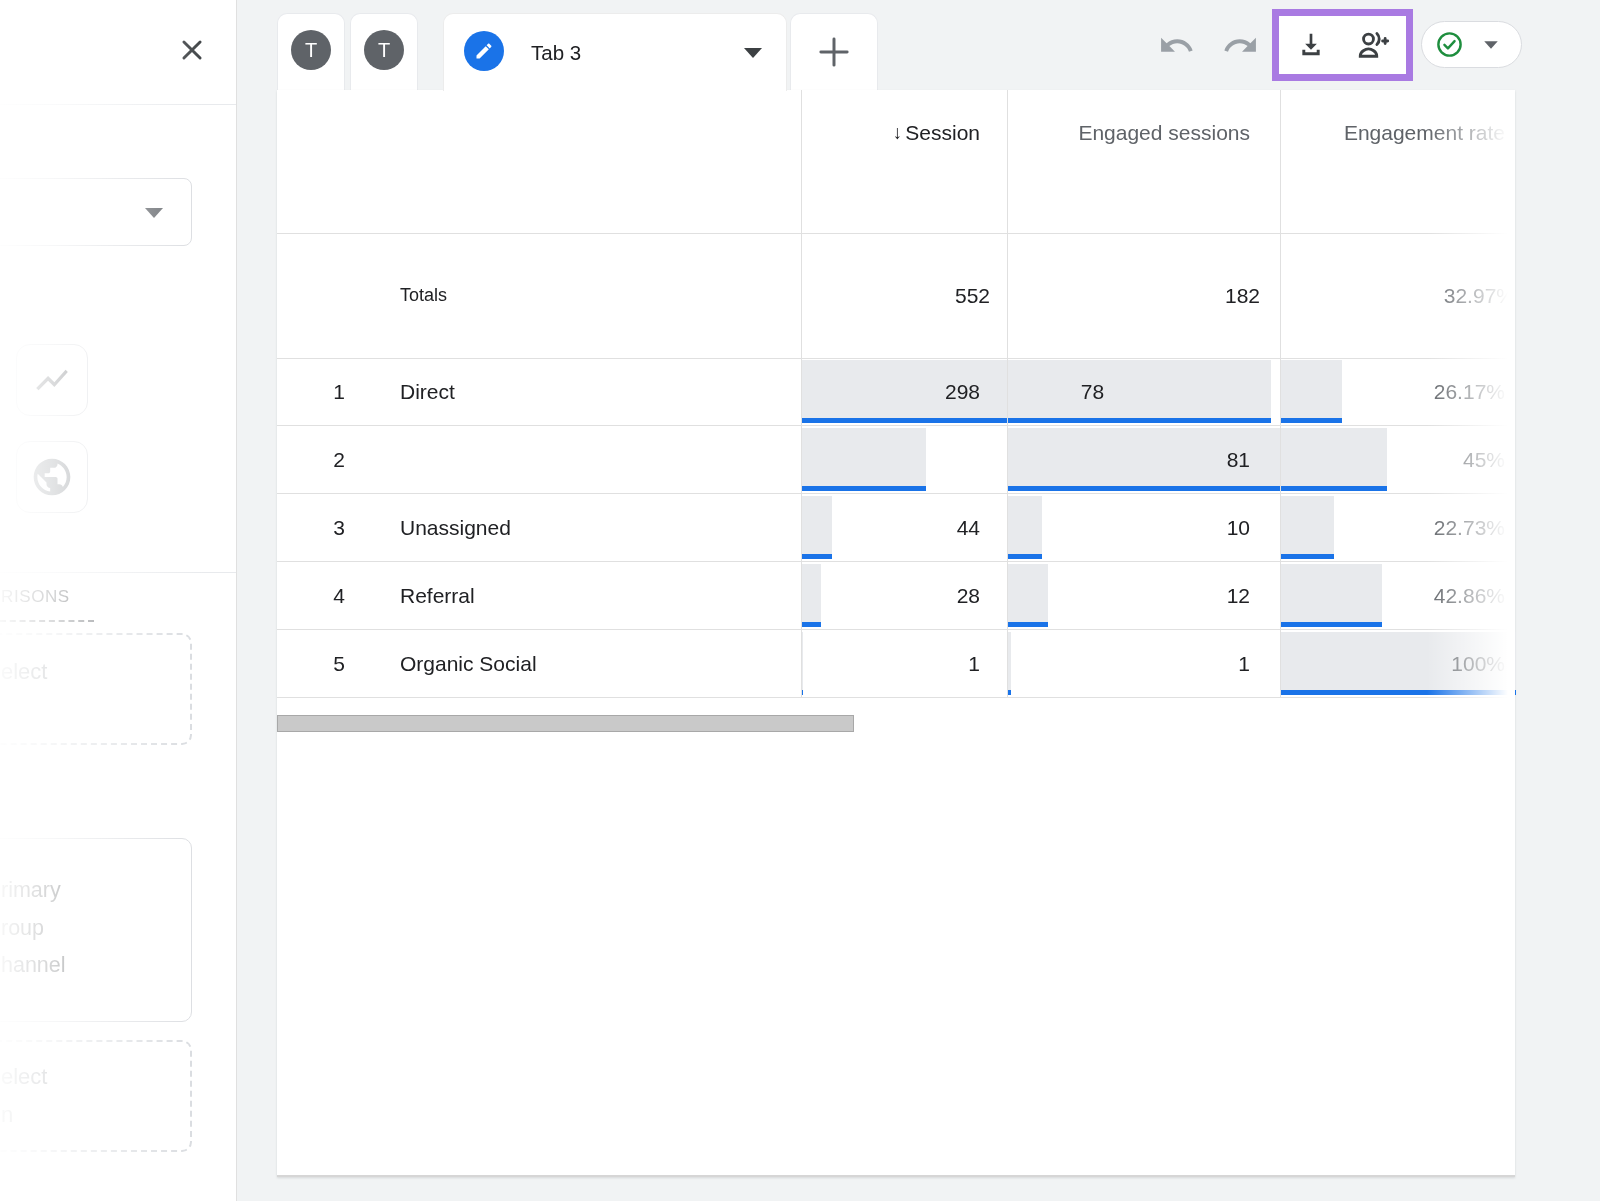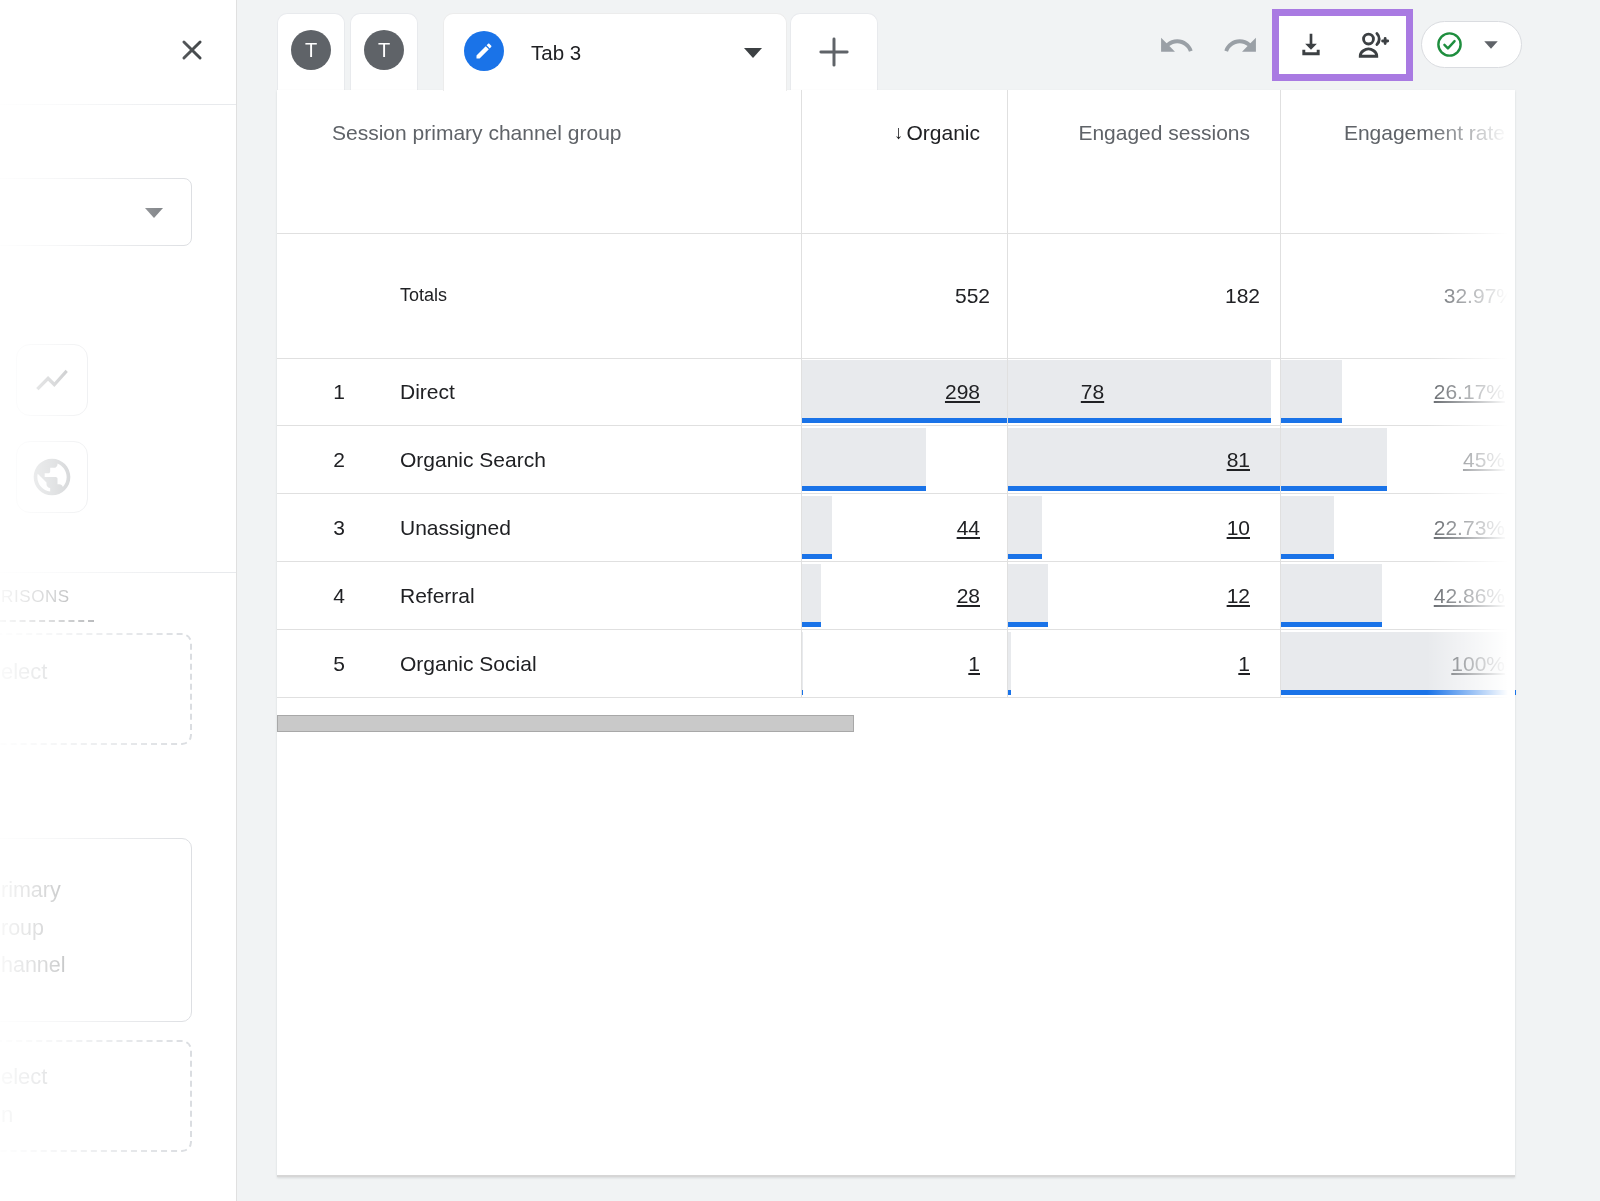--- a/index.html
+++ b/index.html
@@ -56,21 +56,21 @@
   .hline{position:absolute;left:0;right:0;height:1px;background:#e0e0e0;}
   .totals-row{position:absolute;left:0;top:143px;width:100%;height:125px;}
   .totals-label{position:absolute;left:123px;line-height:125px;font-size:18px;font-weight:500;}
   .tot-val{position:absolute;top:0;line-height:125px;font-size:21px;font-weight:500;text-align:right;padding-left:10px;}
   .rows{position:absolute;left:0;top:268px;width:100%;}
   .trow{position:relative;width:100%;height:68px;box-sizing:border-box;border-bottom:1px solid #e0e0e0;}
   .rank{position:absolute;left:38px;width:30px;text-align:right;line-height:67px;font-size:21px;}
   .chan{position:absolute;left:123px;line-height:67px;font-size:21px;}
   .cellbar{position:absolute;top:2px;height:58px;background:#e8eaed;}
   .cellbar-blue{position:absolute;top:60px;height:5px;background:#1a73e8;}
-  .cellval{position:absolute;top:0;line-height:67px;font-size:21px;text-align:right;z-index:2;text-decoration:underline;}
+  .cellval{position:absolute;top:0;line-height:67px;font-size:21px;text-align:right;z-index:2;}
   .rate-col{color:#5f6368;}
   .right-fade{position:absolute;left:1150px;top:0;width:88px;height:610px;z-index:6;pointer-events:none;
               background:linear-gradient(to right,rgba(255,255,255,0) 0%,#ffffff 92%);}
   .scroll-thumb{position:absolute;left:277px;top:715px;width:577px;height:17px;background:#c9c9c9;
                 border:1px solid #a8a8a8;box-sizing:border-box;cursor:pointer;}
   svg{display:block;}
 </style>
 </head>
 <body>
 
@@ -196,24 +196,23 @@
     </span>
     <span class="caret"></span>
   </div>
 
   <div class="card">
     <div class="vline" style="left:524px"></div>
     <div class="vline" style="left:730px"></div>
     <div class="vline" style="left:1003px"></div>
 
     <div class="th th-dim">
-      <div>Session primary channel group</div>
     </div>
     <div class="th th-num th-sessions" style="left:524px;width:179px">
-      <span class="sort-arrow">↓</span><span>Organic</span>
+      <span class="sort-arrow">↓</span><span>Session</span>
     </div>
     <div class="th th-num" style="left:730px;width:243px">Engaged sessions</div>
     <div class="th th-num" style="left:1003px;width:225px">Engagement rate</div>
     <div class="hline" style="top:143px"></div>
 
     <div class="totals-row">
       <span class="totals-label">Totals</span>
       <span class="tot-val" style="left:524px;width:179px">552</span>
       <span class="tot-val" style="left:730px;width:243px">182</span>
       <span class="tot-val rate-col" style="left:1003px;width:225px">32.97%</span>
@@ -229,21 +228,20 @@
           <div class="cellval " style="left: 524px; width: 179px;">298</div>
           <div class="cellbar" style="left: 731px; width: 262.889px;"></div>
           <div class="cellbar-blue" style="left: 731px; width: 262.889px;"></div>
           <div class="cellval " style="left: 694px; width: 243px; text-align: center;">78</div>
           <div class="cellbar" style="left: 1004px; width: 61.4995px;"></div>
           <div class="cellbar-blue" style="left: 1004px; width: 61.4995px;"></div>
           <div class="cellval rate-col" style="left: 1003px; width: 225px;">26.17%</div>
         </div>
         <div class="trow">
           <span class="rank">2</span>
-          <span class="chan">Organic Search</span>
           <div class="cellbar" style="left: 525px; width: 124.43px;"></div>
           <div class="cellbar-blue" style="left: 525px; width: 124.43px;"></div>
           <div class="cellbar" style="left: 731px; width: 273px;"></div>
           <div class="cellbar-blue" style="left: 731px; width: 273px;"></div>
           <div class="cellval " style="left: 730px; width: 243px;">81</div>
           <div class="cellbar" style="left: 1004px; width: 105.75px;"></div>
           <div class="cellbar-blue" style="left: 1004px; width: 105.75px;"></div>
           <div class="cellval rate-col" style="left: 1003px; width: 225px;">45%</div>
         </div>
         <div class="trow">

